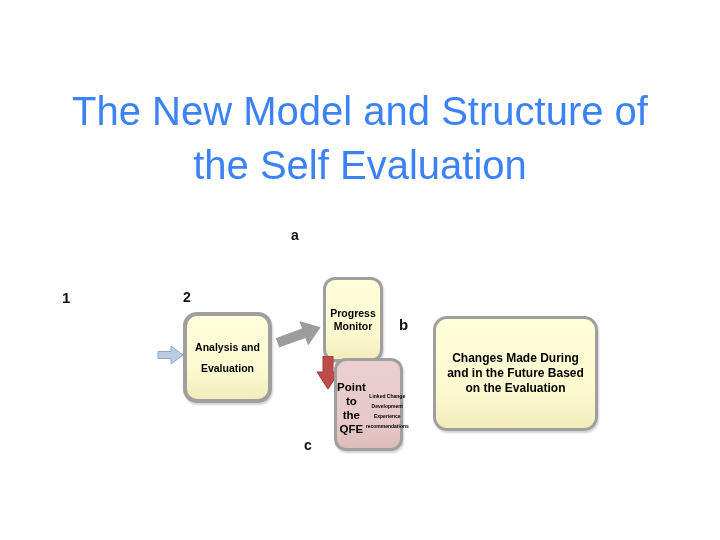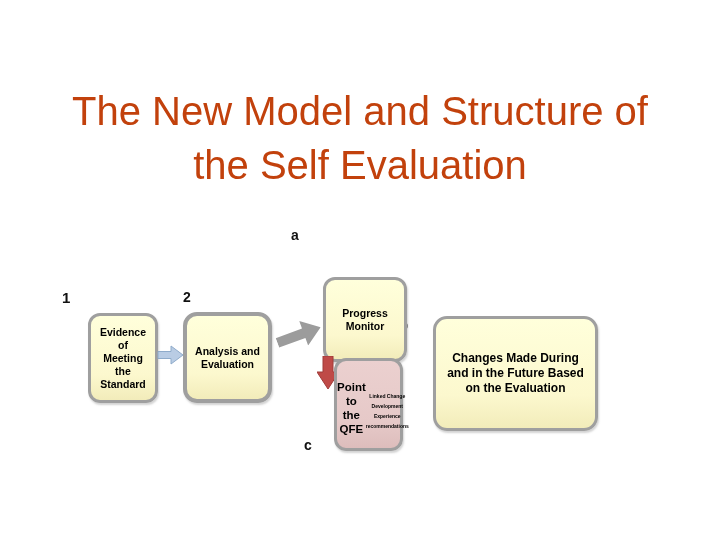--- a/index.html
+++ b/index.html
@@ -3,40 +3,40 @@
 <meta charset="utf-8">
 <style>
   html,body{margin:0;padding:0;background:#ffffff;}
   .slide{
     position:relative;width:720px;height:540px;background:#ffffff;overflow:hidden;
     font-family:"Liberation Sans","DejaVu Sans",sans-serif;color:#000;
   }
   .title{
     position:absolute;top:84px;left:0;width:720px;
     text-align:center;font-size:40px;line-height:54px;font-weight:400;
-    color:#c2410c;white-space:pre-line;letter-spacing:0px;
+    color:#3b82f6;white-space:pre-line;letter-spacing:0px;
   }
   .lbl{position:absolute;font-weight:700;color:#111;white-space:pre;}
   .lbl-a{left:291px;top:227px;font-size:14px;}
   .lbl-1{left:62px;top:289px;font-size:15px;}
   .lbl-2{left:183px;top:289px;font-size:14px;}
   .lbl-b{left:399px;top:316px;font-size:15px;}
   .lbl-c{left:304px;top:437px;font-size:14px;}
   .box{
     position:absolute;box-sizing:border-box;
     border:3px solid #9f9f9f;border-radius:12px;
     background:linear-gradient(#ffffdb 0%,#fcf8ce 70%,#f2ecba 100%);
     display:flex;align-items:center;justify-content:center;
     text-align:center;font-weight:700;color:#000;
     box-shadow:1px 2px 2px rgba(130,130,130,0.35);
   }
   .box .txt{white-space:pre-line;}
   .box-evidence{left:88px;top:313px;width:70px;height:90px;font-size:10.5px;line-height:13px;}
-  .box-analysis{left:183px;top:312px;width:89px;height:91px;font-size:10.5px;line-height:13px;border-radius:14px;border-width:4px;}
-  .box-progress{left:323px;top:277px;width:84px;height:85px;font-size:10.5px;line-height:13px;z-index:1;}
+  .box-analysis{left:183px;top:312px;width:89px;height:91px;font-size:10.5px;line-height:21px;border-radius:14px;border-width:4px;}
+  .box-progress{left:323px;top:277px;width:60px;height:85px;font-size:10.5px;line-height:13px;z-index:1;}
   .box-changes{left:433px;top:316px;width:165px;height:115px;font-size:12px;line-height:15px;border-radius:14px;}
   .box-qfe{
     left:334px;top:358px;width:69px;height:93px;
     background:linear-gradient(#ebd0cf 0%,#e6c9c8 70%,#ddbdbc 100%);
     border-radius:12px;z-index:3;
     flex-direction:row;justify-content:flex-start;padding-top:7px;
   }
   .box-qfe .txt{font-size:11.5px;line-height:14px;}
   .box-qfe .subtxt{white-space:pre-line;font-size:5px;line-height:10px;margin-top:6px;font-weight:700;}
   .arrow{position:absolute;}
@@ -51,27 +51,20 @@
 
   <div class="title">The New Model and Structure of
 the Self Evaluation</div>
 
   <div class="lbl lbl-a">a</div>
   <div class="lbl lbl-1">1</div>
   <div class="lbl lbl-2">2</div>
   <div class="lbl lbl-b">b</div>
   <div class="lbl lbl-c">c</div>
 
-  <div class="box box-evidence">
-    <span class="txt">Evidence
-of
-Meeting
-the
-Standard</span>
-  </div>
 
   <svg class="arrow arrow-blue" width="27" height="20" viewBox="0 0 27 20">
     <polygon points="1,6.5 14,6.5 14,1 26,10 14,19 14,13.5 1,13.5" fill="#b9cce4" stroke="#8fabca" stroke-width="1"></polygon>
   </svg>
 
   <div class="box box-analysis">
     <span class="txt">Analysis and
 Evaluation</span>
   </div>
 

